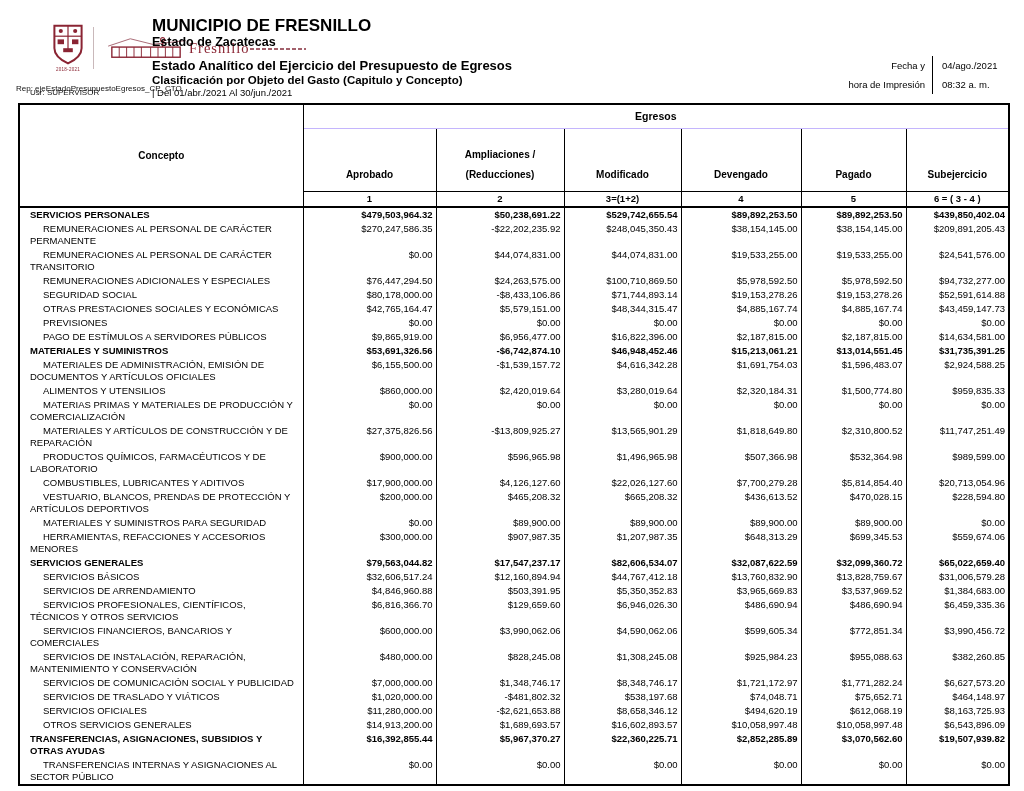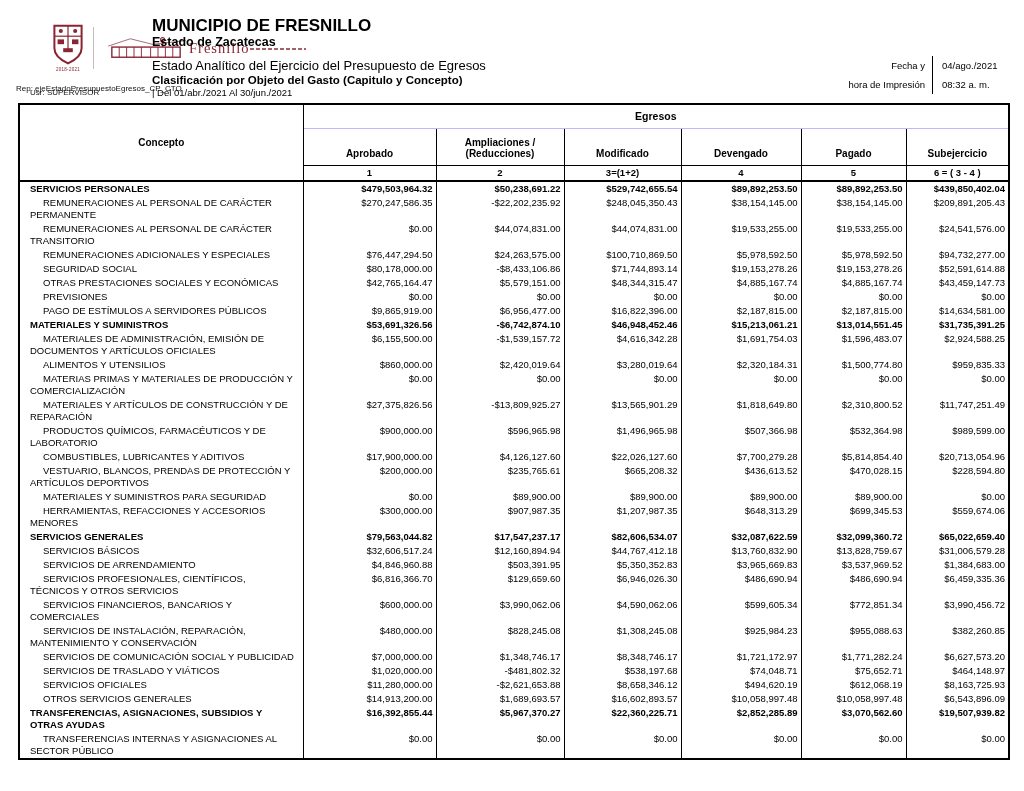--- a/index.html
+++ b/index.html
@@ -16,43 +16,43 @@
   .crest-caption { font-size:4.5px; color:#8a2433; margin-top:1px; letter-spacing:.3px; }
   .logo-divider { width:1px; height:42px; background:#c9b8ba; }
   .logo-right { display:flex; flex-direction:row; align-items:center; }
   .logo-text { font-family:"Liberation Serif", serif; font-size:14.5px; color:#8a2433; letter-spacing:1px; line-height:13px; }
   .logo-tagline { width:56px; height:2px; margin-top:2px;
     background:repeating-linear-gradient(90deg,#a3616c 0 4px,transparent 4px 6px); }
 
   .title-block { position:absolute; left:152px; top:16px; width:700px; }
   .title-main   { font-size:17px;  font-weight:bold; line-height:19px; }
   .title-state  { font-size:12.5px;font-weight:bold; line-height:15px; margin-bottom:8px; }
-  .title-report { font-size:13px;  font-weight:normal; line-height:15px; }
+  .title-report { font-size:13px;  font-weight:bold; line-height:15px; }
   .title-class  { font-size:11.5px;font-weight:bold; line-height:14px; }
   .title-period { font-size:9.5px; line-height:12px; }
 
   .print-info { position:absolute; top:56px; right:14px; display:grid;
     grid-template-columns:auto auto; font-size:9.5px; }
   .print-info .lbl { text-align:right; padding:4px 7px 4px 0; }
   .print-info .val { border-left:1px solid #000; padding:4px 4px 4px 9px; min-width:78px; }
 
   .rep-code, .usr-code { position:absolute; font-size:8px; color:#111; white-space:nowrap; }
   .rep-code { left:16px; top:84px; }
   .usr-code { left:30px; top:88px; }
 
   
   .report-table { position:absolute; left:18px; top:103px; }
   table { border-collapse:collapse; table-layout:fixed; width:990px;
     border:2px solid #000; }
   th, td { border-left:1px solid #000; border-right:1px solid #000; }
   thead th { font-weight:bold; text-align:center; }
   .concept-head { font-size:10px; vertical-align:middle; border-bottom:2px solid #000; }
   .group-head { font-size:10.5px; height:24px; vertical-align:middle; border-bottom:1px solid #c4b5fd; }
-  .col-head { font-size:10px; height:37px; vertical-align:bottom; padding:2px 3px 6px 3px;
-    border-bottom:1px solid #000; line-height:11px; }
+  .col-head { font-size:10px; height:37px; vertical-align:bottom; padding:16px 3px 6px 3px;
+    border-bottom:1px solid #000; line-height:20px; }
   .num-head { font-size:9.5px; height:16px; vertical-align:middle; border-bottom:2px solid #000; }
 
   tbody td { font-size:9.5px; line-height:12px; vertical-align:top; padding:1px 3px 1px 3px; }
   tbody td.concept { text-align:left; padding-left:10px; padding-right:6px; }
   tbody td.concept.sub { text-indent:13px; }
   tbody td.num { text-align:right; }
   tbody tr.bold td { font-weight:bold; }
 </style>
 </head>
 <body>
@@ -275,21 +275,21 @@
           <td class="num">$17,900,000.00</td>
           <td class="num">$4,126,127.60</td>
           <td class="num">$22,026,127.60</td>
           <td class="num">$7,700,279.28</td>
           <td class="num">$5,814,854.40</td>
           <td class="num">$20,713,054.96</td>
         </tr>
         <tr>
           <td class="concept sub">VESTUARIO, BLANCOS, PRENDAS DE PROTECCIÓN Y ARTÍCULOS DEPORTIVOS</td>
           <td class="num">$200,000.00</td>
-          <td class="num">$235,765.61</td>
+          <td class="num">$465,208.32</td>
           <td class="num">$665,208.32</td>
           <td class="num">$436,613.52</td>
           <td class="num">$470,028.15</td>
           <td class="num">$228,594.80</td>
         </tr>
         <tr>
           <td class="concept sub">MATERIALES Y SUMINISTROS PARA SEGURIDAD</td>
           <td class="num">$0.00</td>
           <td class="num">$89,900.00</td>
           <td class="num">$89,900.00</td>

